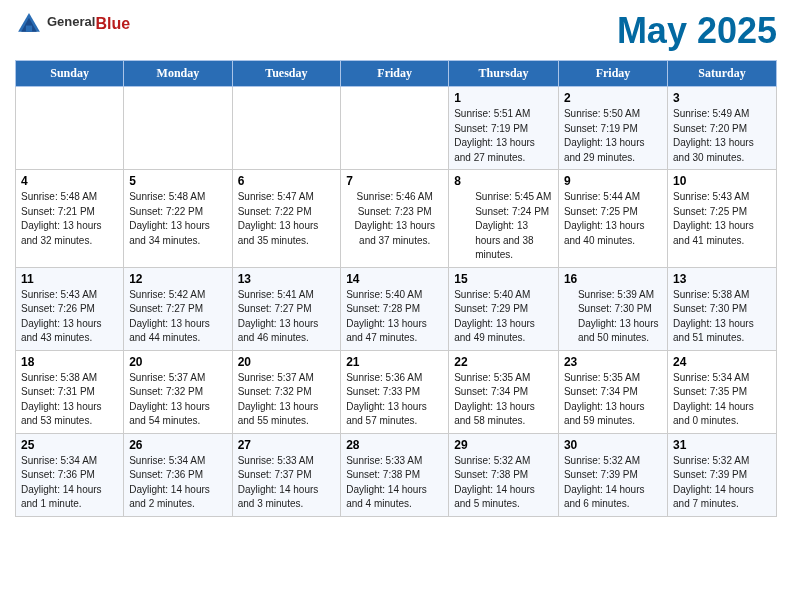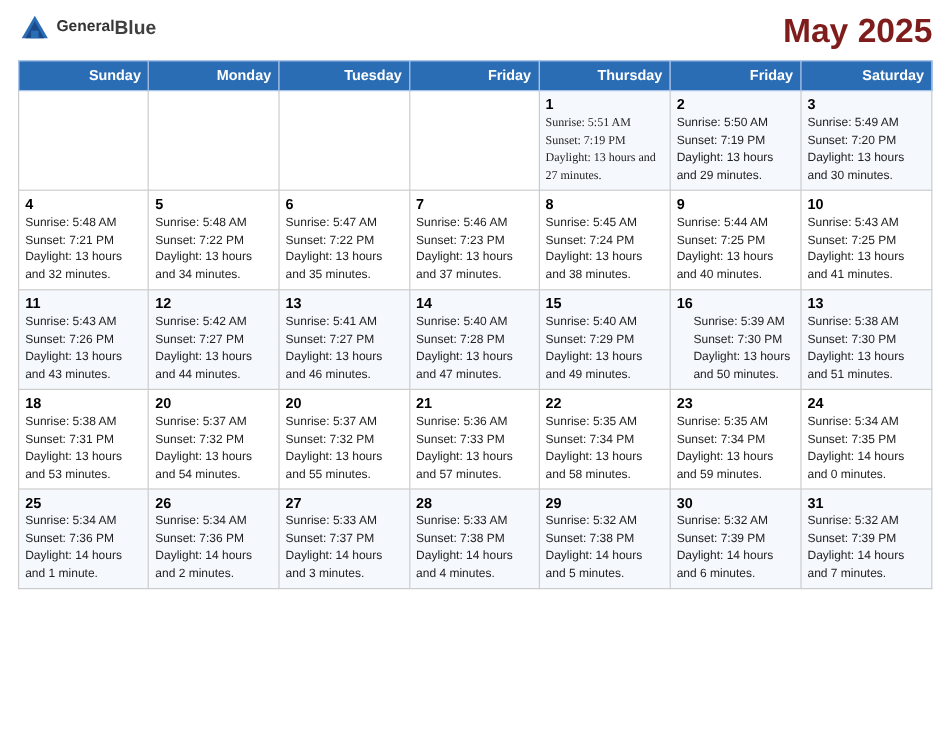--- a/index.html
+++ b/index.html
@@ -27,51 +27,52 @@
       line-height: 1.1;
     }
     .logo-general {
       font-size: 13px;
       font-weight: bold;
       color: #333;
     }
     .logo-blue {
       font-size: 16px;
       font-weight: bold;
-      color: #404040;
+      color: #b91c1c;
     }
     .logo-icon {
       width: 28px;
       height: 28px;
     }
     .title-block {
       text-align: right;
     }
     .cal-title {
-      font-size: 28px;
-      font-weight: bold;
-      color: #7f1d1d;
+      font-size: 36px;
+      font-weight: bold;
+      color: #0369a1;
     }
     .cal-subtitle {
       font-size: 14px;
       color: #444;
     }
     table {
       width: 100%;
       border-collapse: collapse;
       font-size: 10.5px;
     }
     thead tr th {
       background: #2a6db5;
       color: #fff;
-      text-align: right;
+      text-align: center;
       padding: 5px 6px;
       font-size: 12px;
       font-weight: bold;
       border: 1px solid #aac4e8;
+      font-family: Liberation Serif, serif;
     }
     tbody tr td {
       border: 1px solid #ccc;
       vertical-align: top;
       padding: 4px 5px;
       width: 113px;
       min-height: 80px;
       background: #fff;
     }
     tbody tr:nth-child(odd) td {
@@ -128,21 +129,21 @@
       </tr>
   </thead>
   <tbody id="calendar-body">
   <tr>
         <td class="empty-cell"></td>
         <td class="empty-cell"></td>
         <td class="empty-cell"></td>
         <td class="empty-cell"></td>
         <td>
           <span class="day-num">1</span>
-          <div class="day-info" style="white-space: pre-line; font-family: Liberation Serif, serif;">Sunrise: 5:51 AM
+          <div class="day-info" style="white-space: pre-line;">Sunrise: 5:51 AM
 Sunset: 7:19 PM
 Daylight: 13 hours and 27 minutes.</div>
         </td>
         <td>
           <span class="day-num">2</span>
           <div class="day-info" style="white-space: pre-line;">Sunrise: 5:50 AM
 Sunset: 7:19 PM
 Daylight: 13 hours and 29 minutes.</div>
         </td>
         <td>
@@ -166,27 +167,27 @@
 Daylight: 13 hours and 34 minutes.</div>
         </td>
         <td>
           <span class="day-num">6</span>
           <div class="day-info" style="white-space: pre-line;">Sunrise: 5:47 AM
 Sunset: 7:22 PM
 Daylight: 13 hours and 35 minutes.</div>
         </td>
         <td>
           <span class="day-num">7</span>
-          <div class="day-info" style="white-space: pre-line;">Sunrise: 5:46 AM
+          <div class="day-info" style="white-space: pre-line; text-align: center;">Sunrise: 5:46 AM
 Sunset: 7:23 PM
 Daylight: 13 hours and 37 minutes.</div>
         </td>
         <td>
           <span class="day-num">8</span>
-          <div class="day-info" style="white-space: pre-line;">Sunrise: 5:45 AM
+          <div class="day-info" style="white-space: pre-line; margin-left: 21px;">Sunrise: 5:45 AM
 Sunset: 7:24 PM
 Daylight: 13 hours and 38 minutes.</div>
         </td>
         <td>
           <span class="day-num">9</span>
           <div class="day-info" style="white-space: pre-line;">Sunrise: 5:44 AM
 Sunset: 7:25 PM
 Daylight: 13 hours and 40 minutes.</div>
         </td>
         <td>

